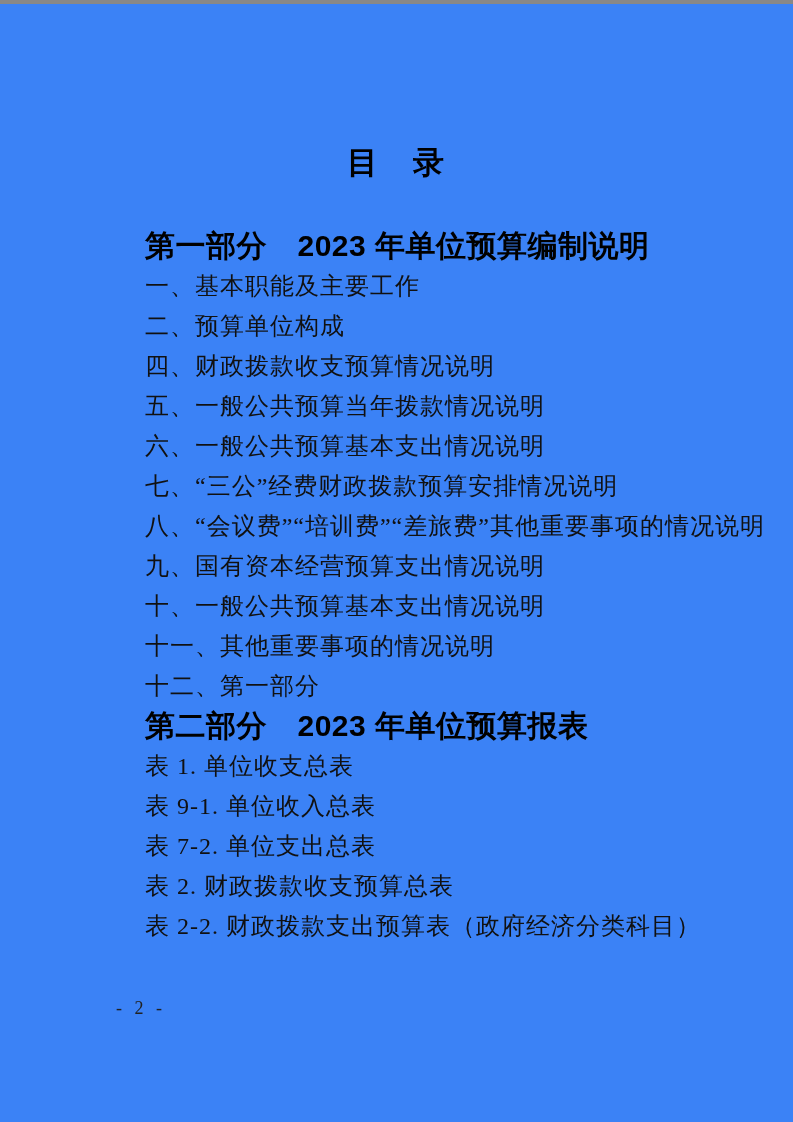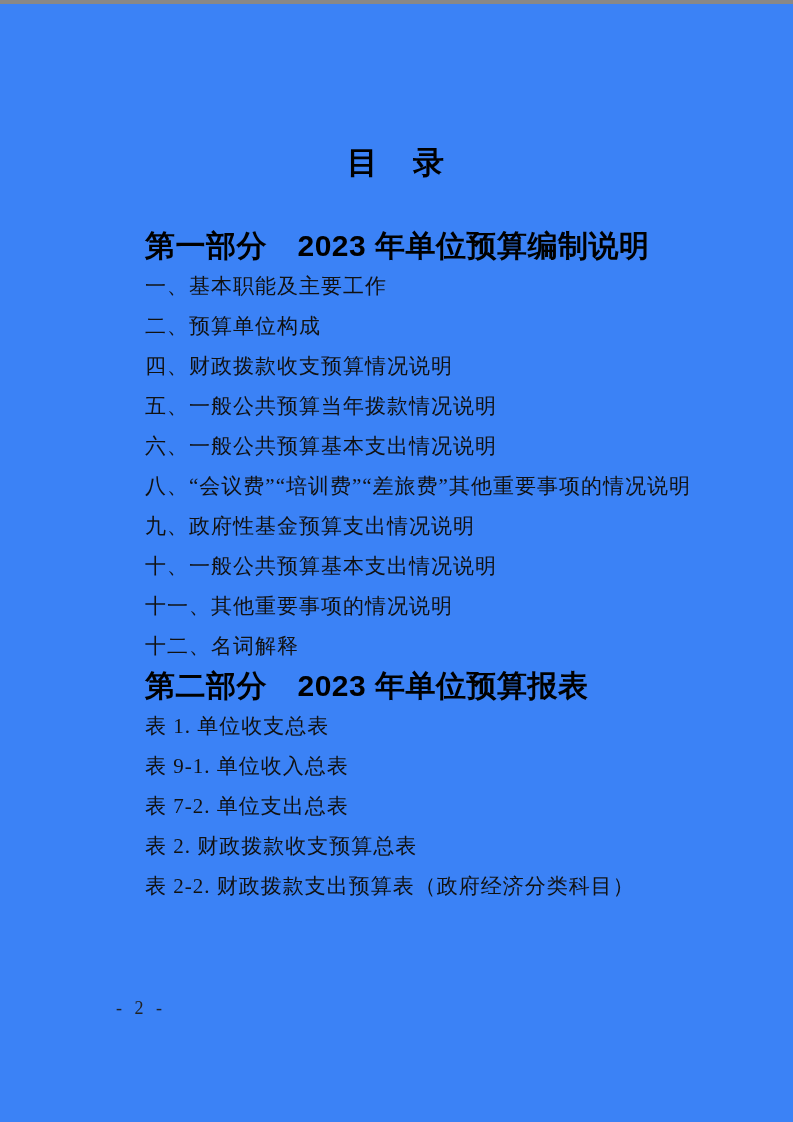--- a/index.html
+++ b/index.html
@@ -33,21 +33,21 @@
     position: absolute;
     top: 222px;
     left: 145px;
     right: 40px;
   }
   .toc-line {
     height: 40px;
     line-height: 40px;
     white-space: nowrap;
     font-family: "Liberation Serif", "DejaVu Serif", serif;
-    font-size: 21px;
+    font-size: 24px;
     letter-spacing: 1px;
     color: #111111;
   }
   .toc-line.heading {
     font-family: "Liberation Sans", "DejaVu Sans", sans-serif;
     font-weight: bold;
     font-size: 30px;
     letter-spacing: 0.5px;
     color: #000000;
   }
@@ -69,25 +69,26 @@
 
   <div class="doc-title">目　录</div>
 
   <div class="toc">
     <div class="toc-line heading">第一部分　2023 年单位预算编制说明</div>
     <div class="toc-line">一、基本职能及主要工作</div>
     <div class="toc-line">二、预算单位构成</div>
     <div class="toc-line">四、财政拨款收支预算情况说明</div>
     <div class="toc-line">五、一般公共预算当年拨款情况说明</div>
     <div class="toc-line">六、一般公共预算基本支出情况说明</div>
+    <div class="toc-line">七、“三公”经费财政拨款预算安排情况说明</div>
     <div class="toc-line">八、“会议费”“培训费”“差旅费”其他重要事项的情况说明</div>
-    <div class="toc-line">九、政府性基金预算支出情况说明</div>
+    <div class="toc-line">九、国有资本经营预算支出情况说明</div>
     <div class="toc-line">十、一般公共预算基本支出情况说明</div>
     <div class="toc-line">十一、其他重要事项的情况说明</div>
-    <div class="toc-line">十二、名词解释</div>
+    <div class="toc-line">十二、第一部分</div>
     <div class="toc-line heading">第二部分　2023 年单位预算报表</div>
     <div class="toc-line">表 1. 单位收支总表</div>
     <div class="toc-line">表 9-1. 单位收入总表</div>
     <div class="toc-line">表 7-2. 单位支出总表</div>
     <div class="toc-line">表 2. 财政拨款收支预算总表</div>
     <div class="toc-line">表 2-2. 财政拨款支出预算表（政府经济分类科目）</div>
   </div>
 
   <div class="page-footer">- 2 -</div>
 

